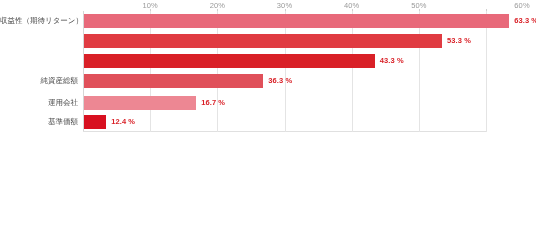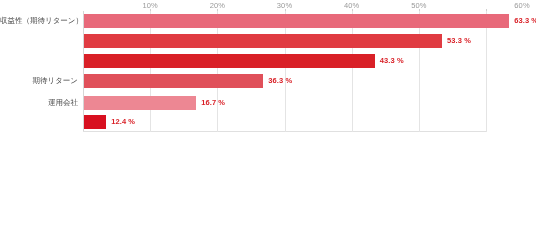--- a/index.html
+++ b/index.html
@@ -137,28 +137,29 @@
       </div>
       <div class="row" style="top: 31.16px;">
         <div class="bar" style="left: 84px; width: 357.998px; background: rgb(224, 59, 66);"></div>
         <div class="bar-value" style="left: 446.998px; color: rgb(217, 32, 39);">53.3 %</div>
       </div>
       <div class="row" style="top: 51.32px;">
         <div class="bar" style="left: 84px; width: 290.832px; background: rgb(217, 32, 39);"></div>
         <div class="bar-value" style="left: 379.832px; color: rgb(217, 32, 39);">43.3 %</div>
       </div>
       <div class="row" style="top: 71.48px;">
-        <div class="row-label">期待リターン</div>
+        <div class="row-label">純資産総額</div>
         <div class="bar" style="left: 84px; width: 179.335px; background: rgb(224, 80, 90);"></div>
         <div class="bar-value" style="left: 268.335px; color: rgb(217, 32, 39);">36.3 %</div>
       </div>
       <div class="row" style="top: 93px;">
         <div class="row-label">運用会社</div>
         <div class="bar" style="left: 84px; width: 112.168px; background: rgb(237, 135, 147);"></div>
         <div class="bar-value" style="left: 201.168px; color: rgb(217, 32, 39);">16.7 %</div>
       </div>
       <div class="row" style="top: 111.8px;">
+        <div class="row-label">基準価額</div>
         <div class="bar" style="left: 84px; width: 22.165px; background: rgb(216, 16, 32);"></div>
         <div class="bar-value" style="left: 111.165px; color: rgb(217, 32, 39);">12.4 %</div>
       </div>
     </div>
 
 </div>
 
 </body></html>

